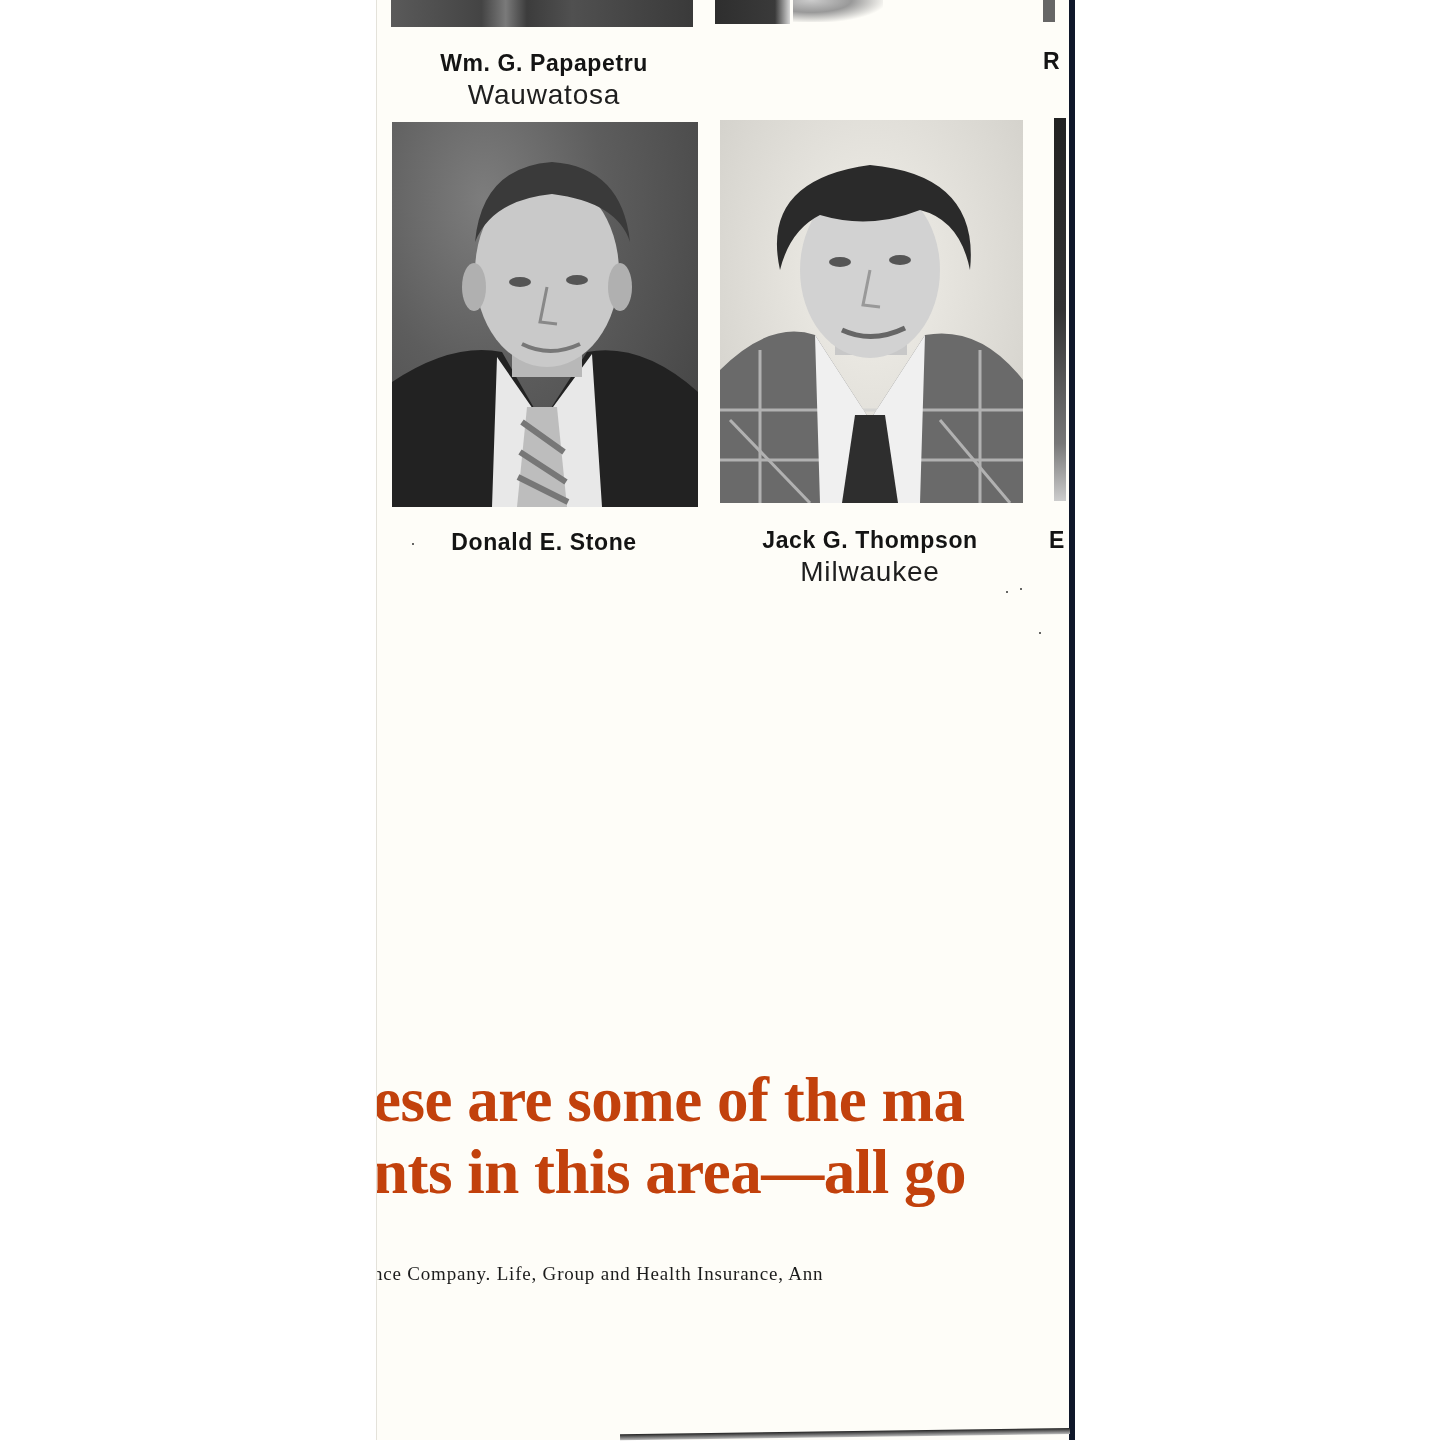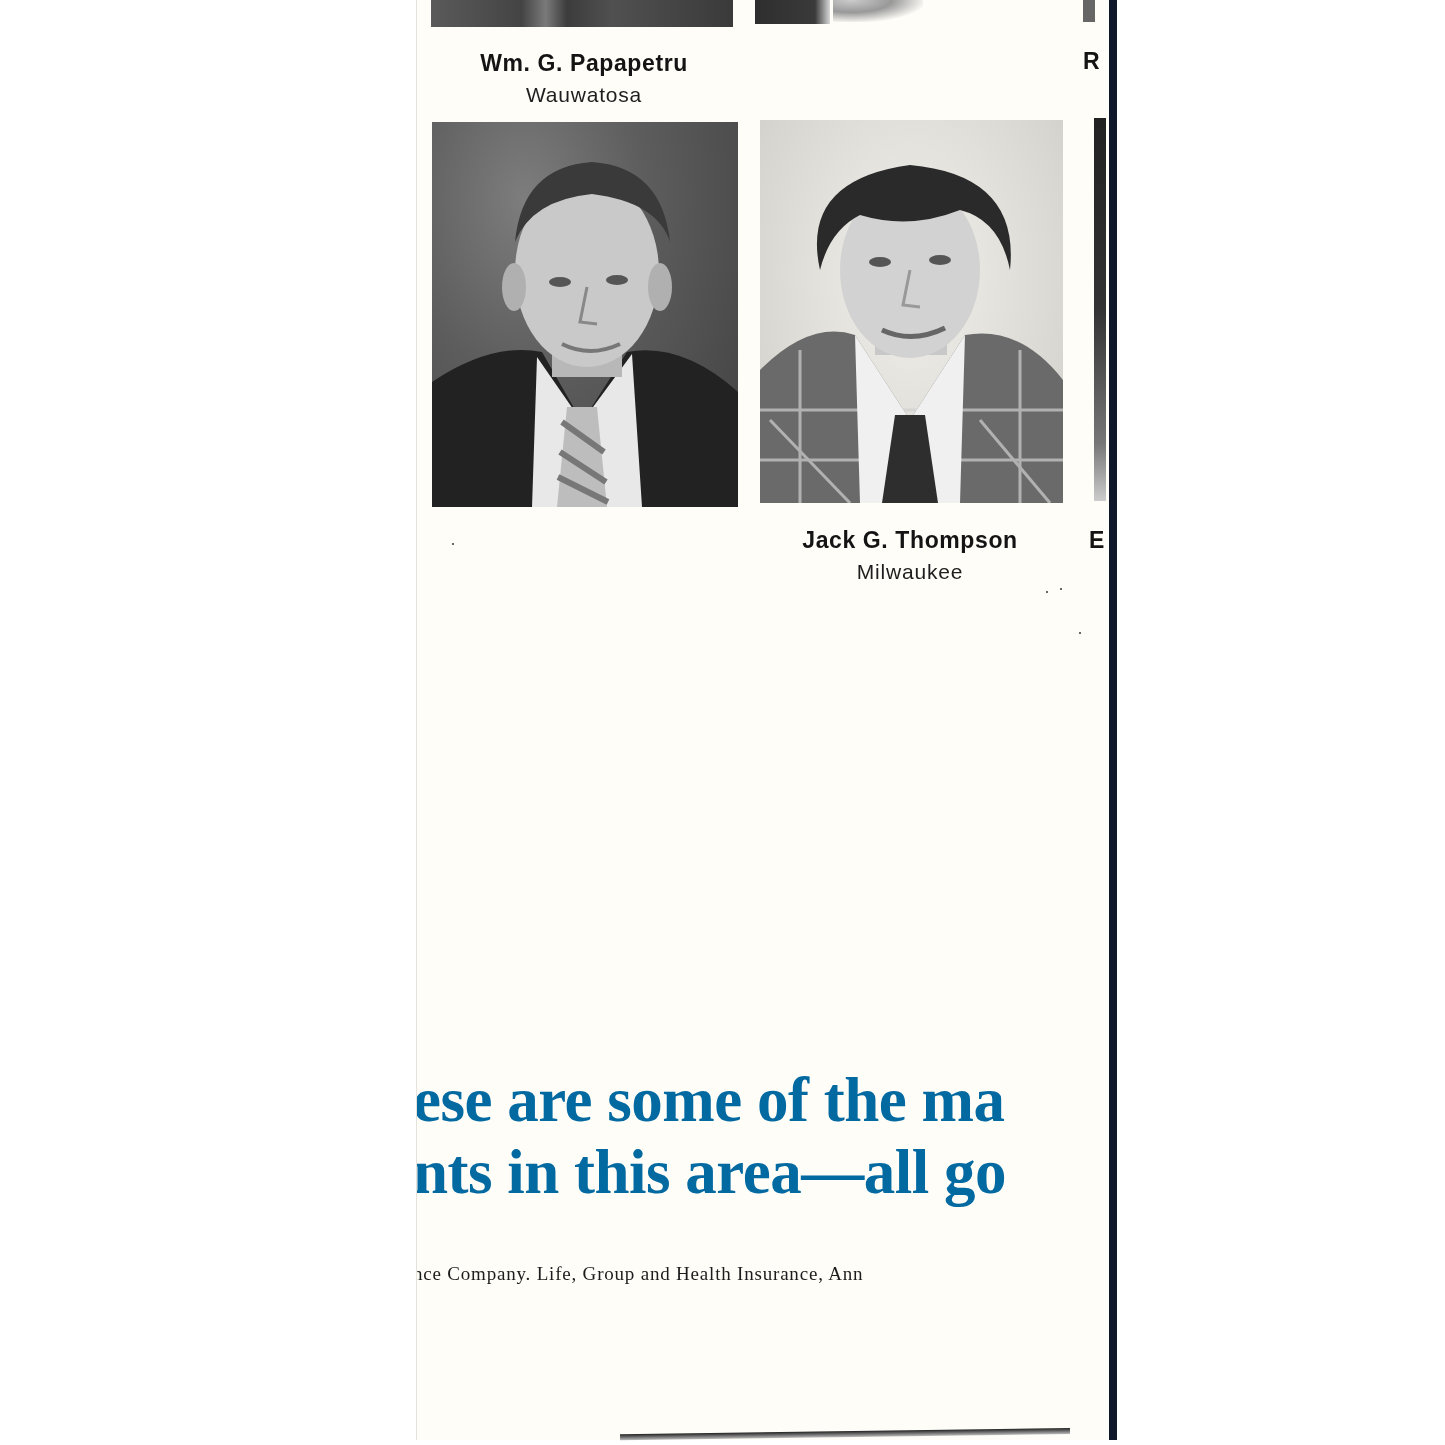--- a/index.html
+++ b/index.html
@@ -10,22 +10,21 @@
     overflow: hidden;
     font-family: "Liberation Sans", sans-serif;
   }
   .clipping {
     position: absolute;
     left: 376px; top: 0;
     width: 692px; height: 1440px;
     background: #fefdf8;
     overflow: hidden;
     border-left: 1px solid #e4e2da;
-    border-right: 8px solid #0f172a;
-    margin-left: 40px;
+    border-right: 6px solid #0f172a;
   }
   .bottom-shadow {
     position: absolute;
     left: 620px; top: 1428px;
     width: 450px; height: 6px;
     background: linear-gradient(to bottom, #222, #bbb);
     transform: rotate(-0.8deg);
     transform-origin: right center;
   }
   
@@ -81,21 +80,21 @@
   }
   .caption .name {
     display: block;
     font-weight: bold;
     font-size: 23px;
     letter-spacing: 0.6px;
     line-height: 30px;
   }
   .caption .city {
     display: block;
-    font-size: 21px;
+    font-size: 28px;
     letter-spacing: 0.8px;
     line-height: 34px;
     color: #1e1e1e;
   }
   .cap-papapetru { left: 14px; top: 48px; width: 306px; }
   .cap-rosenthal { left: 340px; top: 46px; width: 300px; }
   .cap-third-top { left: 666px; top: 46px; width: 40px; text-align: left; }
   .cap-stone { left: 14px; top: 527px; width: 306px; }
   .cap-thompson { left: 340px; top: 525px; width: 306px; }
   .cap-third-bot { left: 672px; top: 525px; width: 40px; text-align: left; }
@@ -103,21 +102,21 @@
   .speck { position: absolute; width: 2px; height: 2px; background: #333; border-radius: 1px; }
 
   .headline {
     position: absolute;
     left: -4px; top: 1064px;
     white-space: nowrap;
     font-family: "Liberation Serif", serif;
     font-weight: bold;
     font-size: 63px;
     line-height: 72px;
-    color: #0369a1;
+    color: #c2410c;
     letter-spacing: -0.5px;
   }
   .headline span { display: block; }
   .footer-line {
     position: absolute;
     left: -4px; top: 1263px;
     white-space: nowrap;
     font-family: "Liberation Serif", serif;
     font-size: 19px;
     letter-spacing: 0.8px;
@@ -200,20 +199,21 @@
 
       <path d="M150 150 L143 185 L160 187" stroke="#999" stroke-width="3" fill="none"></path>
 
       <path d="M122 210 Q152 224 185 208" stroke="#666" stroke-width="5" fill="none"></path>
     </svg>
   </div>
 
   <div class="photo photo-third"></div>
 
   <div class="caption cap-stone">
+    <span class="name">Donald E. Stone</span>
   </div>
   <div class="caption cap-thompson">
     <span class="name">Jack G. Thompson</span>
     <span class="city">Milwaukee</span>
   </div>
   <div class="caption cap-third-bot">
     <span class="name">E</span>
   </div>
 
   <div class="speck" style="left:35px;top:543px"></div>

